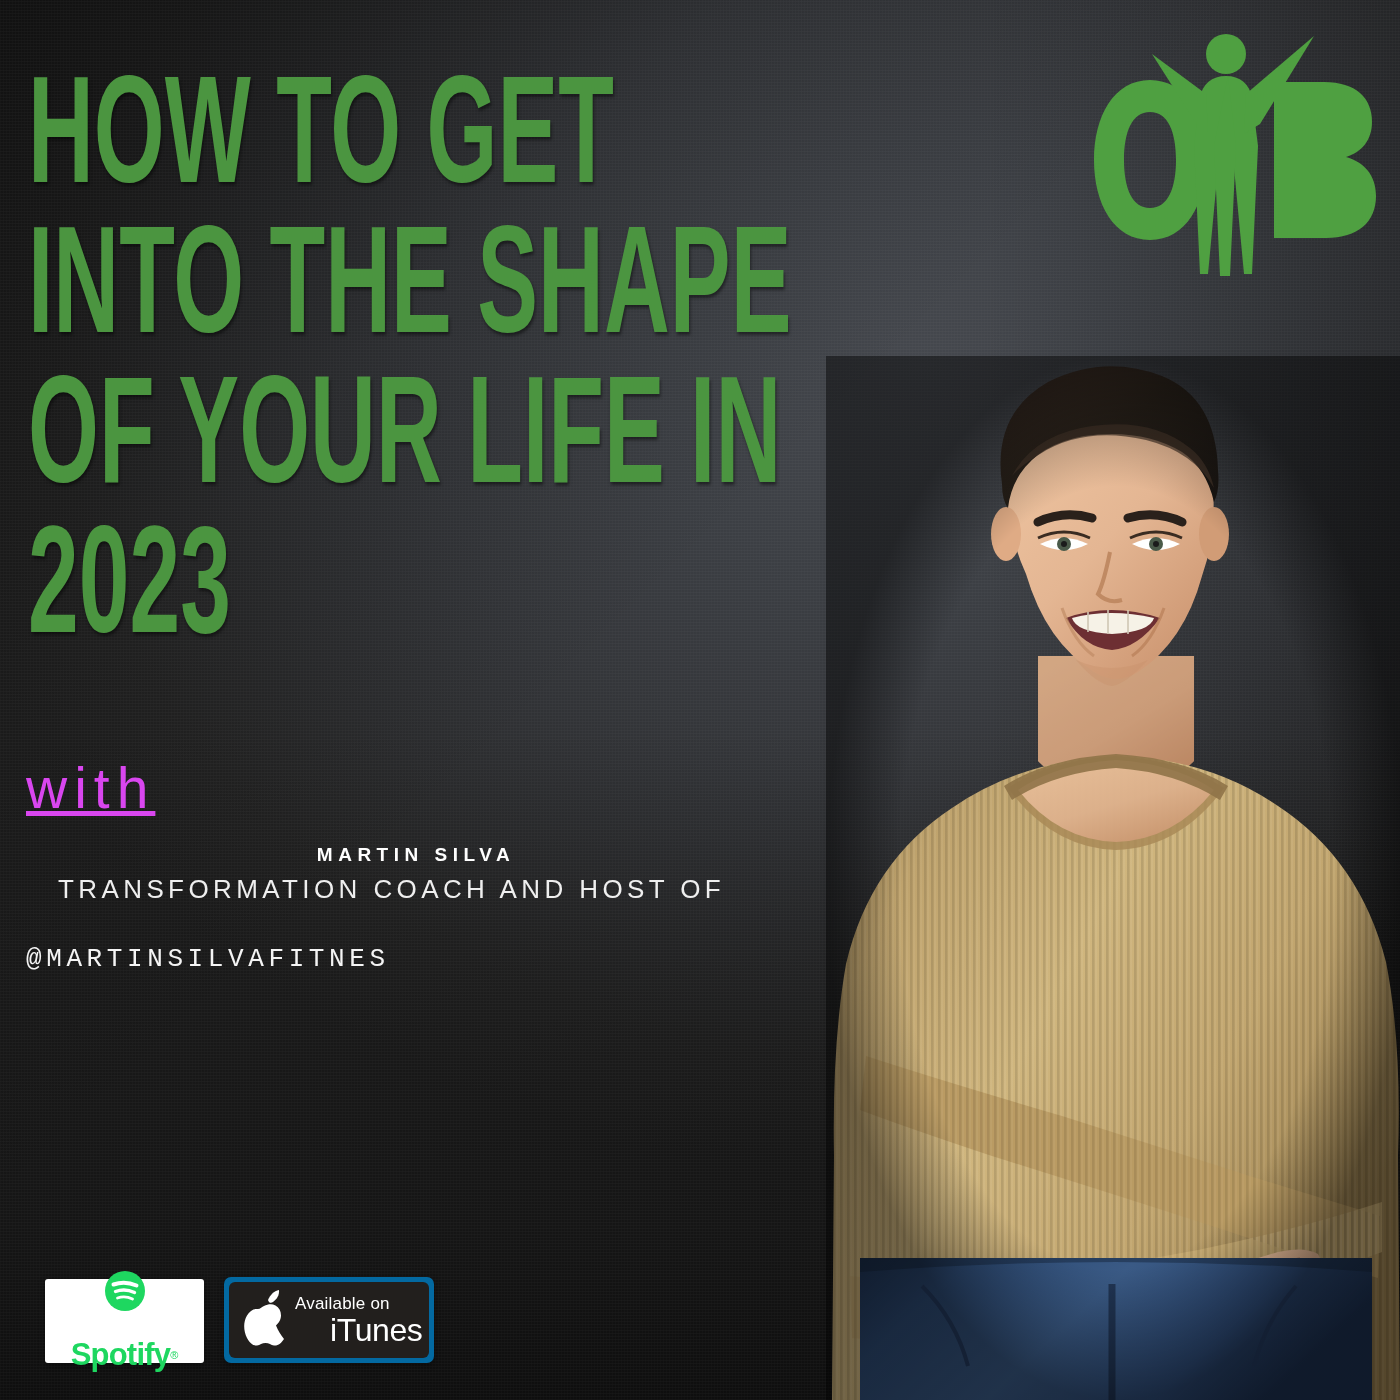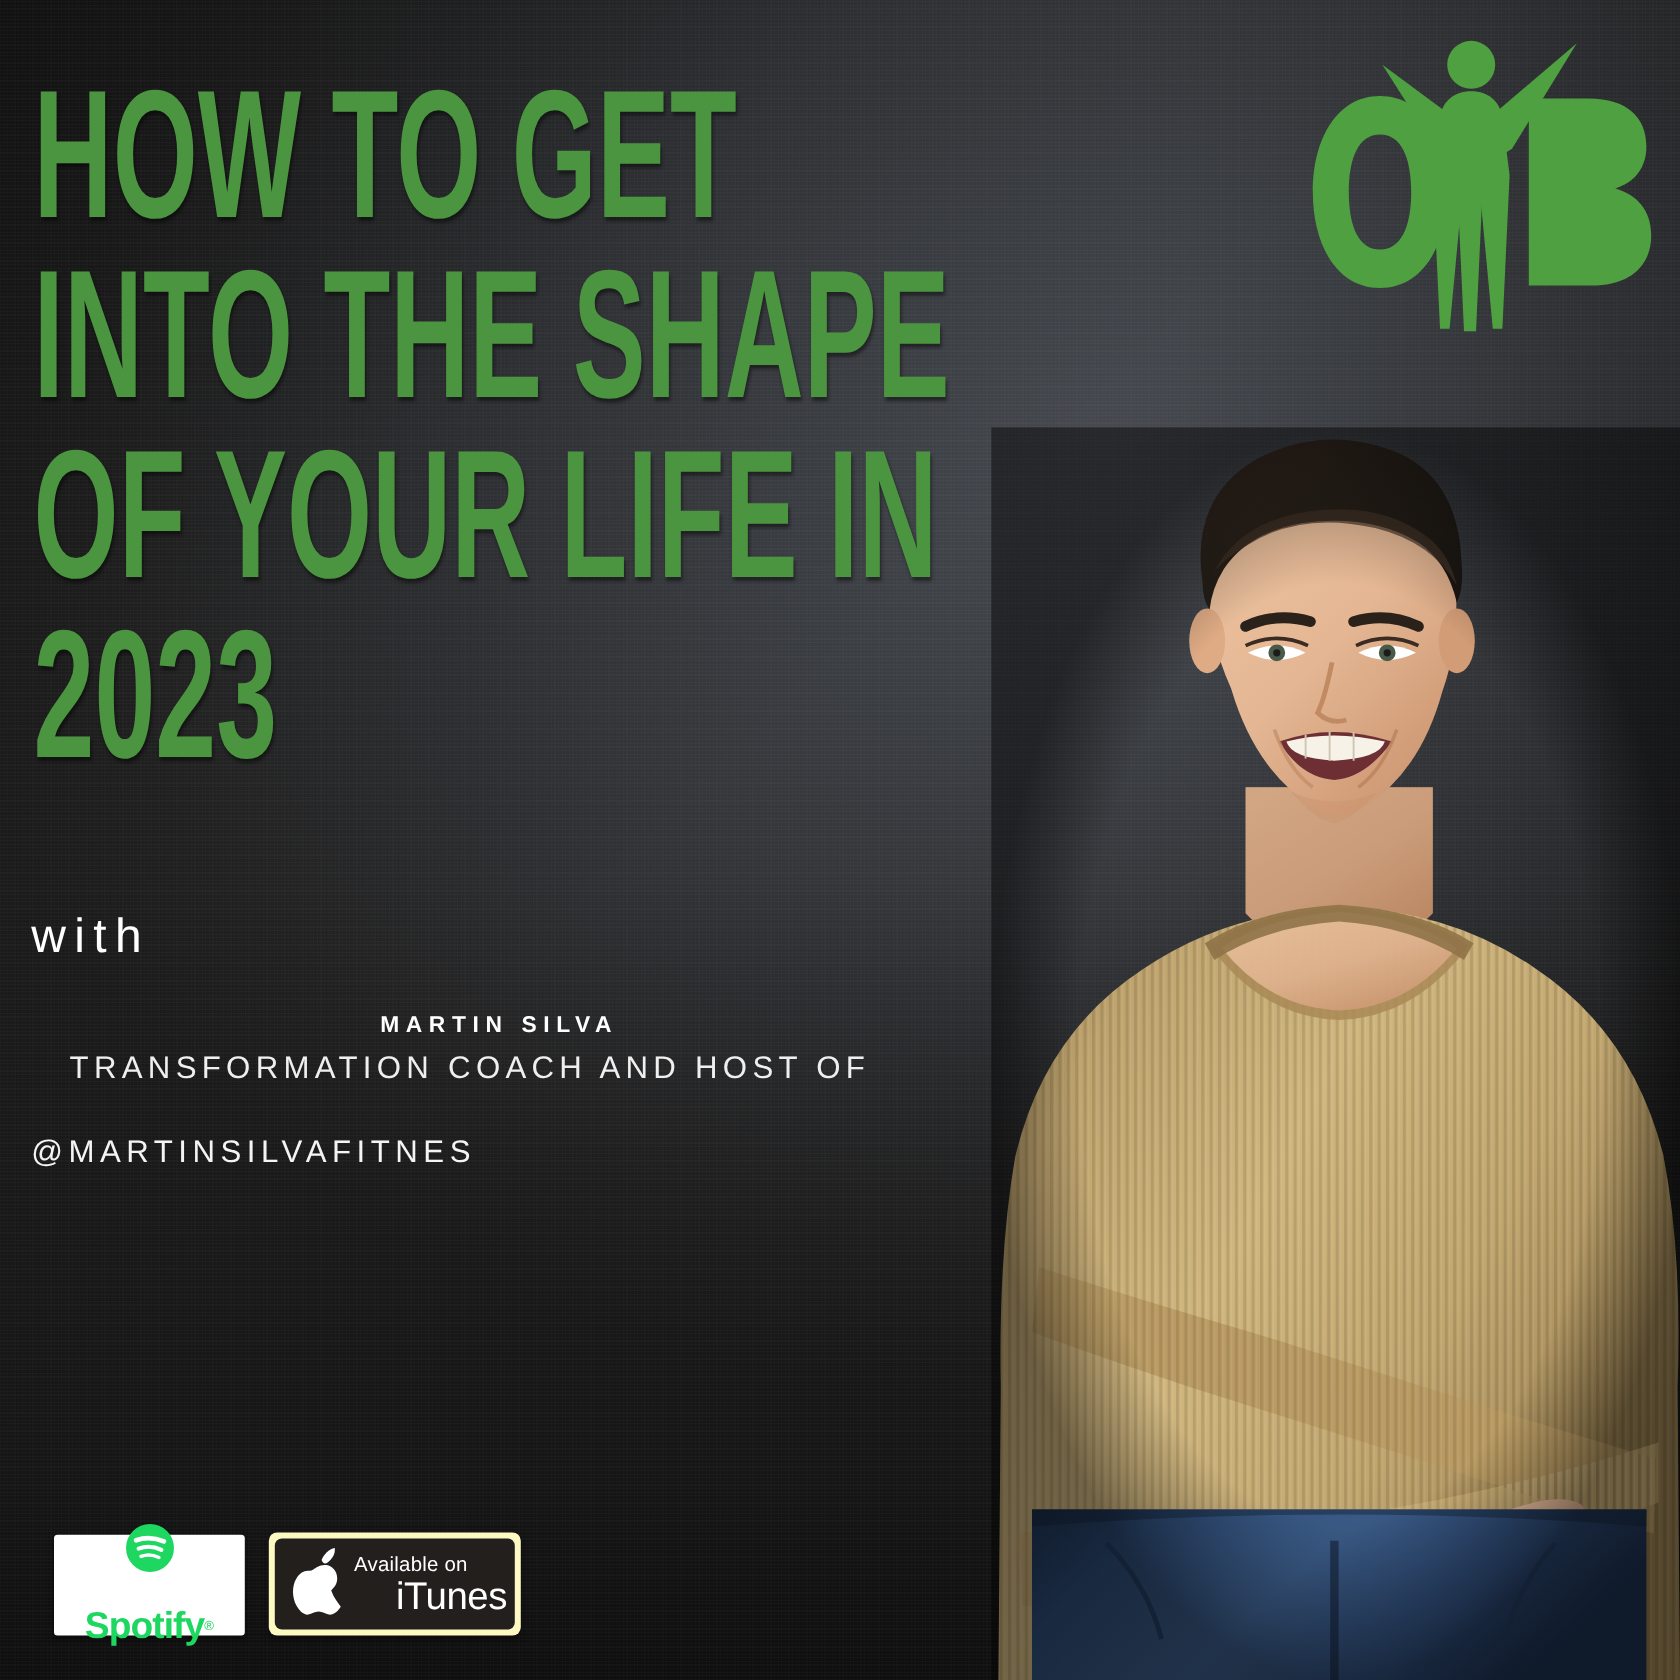--- a/index.html
+++ b/index.html
@@ -68,25 +68,26 @@
     text-transform: uppercase;
     text-shadow: 2px 3px 4px rgba(0,0,0,.45);
   }
 
   
   .with-word {
     position: absolute;
     left: 26px;
     top: 760px;
     z-index: 6;
-    color: #ffffff;
-    font-size: 40px;
+    color: #d946ef;
+    font-size: 57px;
     font-weight: 300;
     letter-spacing: 7px;
     line-height: 1;
+    text-decoration: underline;
   }
   .credits {
     position: absolute;
     left: 26px;
     top: 838px;
     z-index: 6;
     width: 780px;
   }
   .host-name {
     color: #ffffff;
@@ -107,20 +108,21 @@
     margin-left: 32px;
   }
   .handle {
     color: #f4f4f4;
     font-size: 26px;
     font-weight: 400;
     letter-spacing: 4.6px;
     line-height: 34px;
     margin-top: 36px;
     white-space: nowrap;
+    font-family: Liberation Mono, monospace;
   }
 
   
   .logo {
     position: absolute;
     right: 22px;
     top: 18px;
     width: 290px;
     height: 270px;
     z-index: 7;
@@ -153,21 +155,21 @@
     border-radius: 3px;
     display: flex;
     align-items: center;
     justify-content: center;
     box-shadow: 0 2px 6px rgba(0,0,0,.4);
   }
   .badge-youtube { width: 161px; height: 84px; }
   .badge-spotify { width: 159px; height: 84px; }
   .badge-itunes  {
     width: 210px; height: 86px;
-    background: #fef9c3;
+    background: #0369a1;
     padding: 5px;
     box-sizing: border-box;
     border-radius: 7px;
   }
   .itunes-inner {
     width: 100%;
     height: 100%;
     background: #221f1d;
     border-radius: 6px;
     display: flex;

